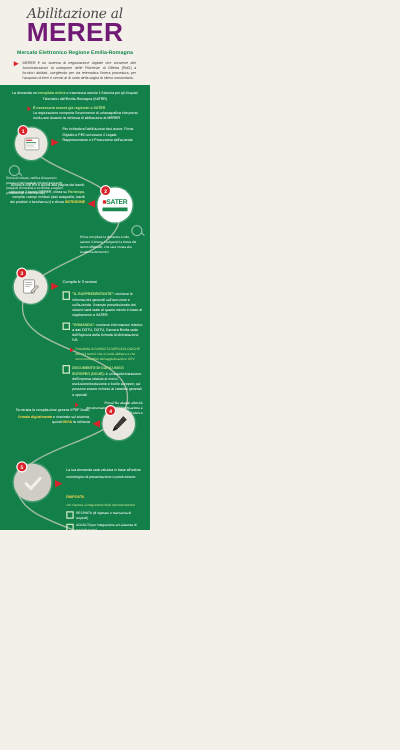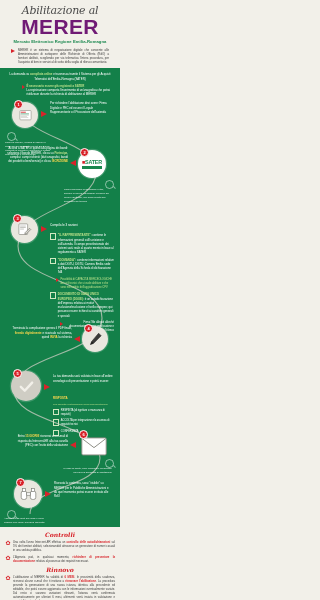--- a/index.html
+++ b/index.html
@@ -2,21 +2,21 @@
 <html><head>
 <meta charset="utf-8">
 <style>
   html,body{margin:0;padding:0;}
   body{
     width:120px;height:600px;overflow:hidden;
     background:#f2f0e9;
     font-family:"Liberation Sans",sans-serif;
     color:#2c2c2c;
   }
-  .page{position:relative;width:120px;height:600px;overflow:hidden;}
+  .page{position:relative;width:120px;height:424px;overflow:hidden;}
 
   
   .header{position:relative;background:#f2f0e9;padding:5px 6px 4px;}
   .title-script{
     font-family:"DejaVu Serif",serif;font-style:italic;
     font-size:11px;color:#4a4a4a;text-align:center;line-height:1.05;
     letter-spacing:-.2px;
   }
   .title-main{
     font-size:21px;font-weight:bold;color:#701a75;text-align:center;

